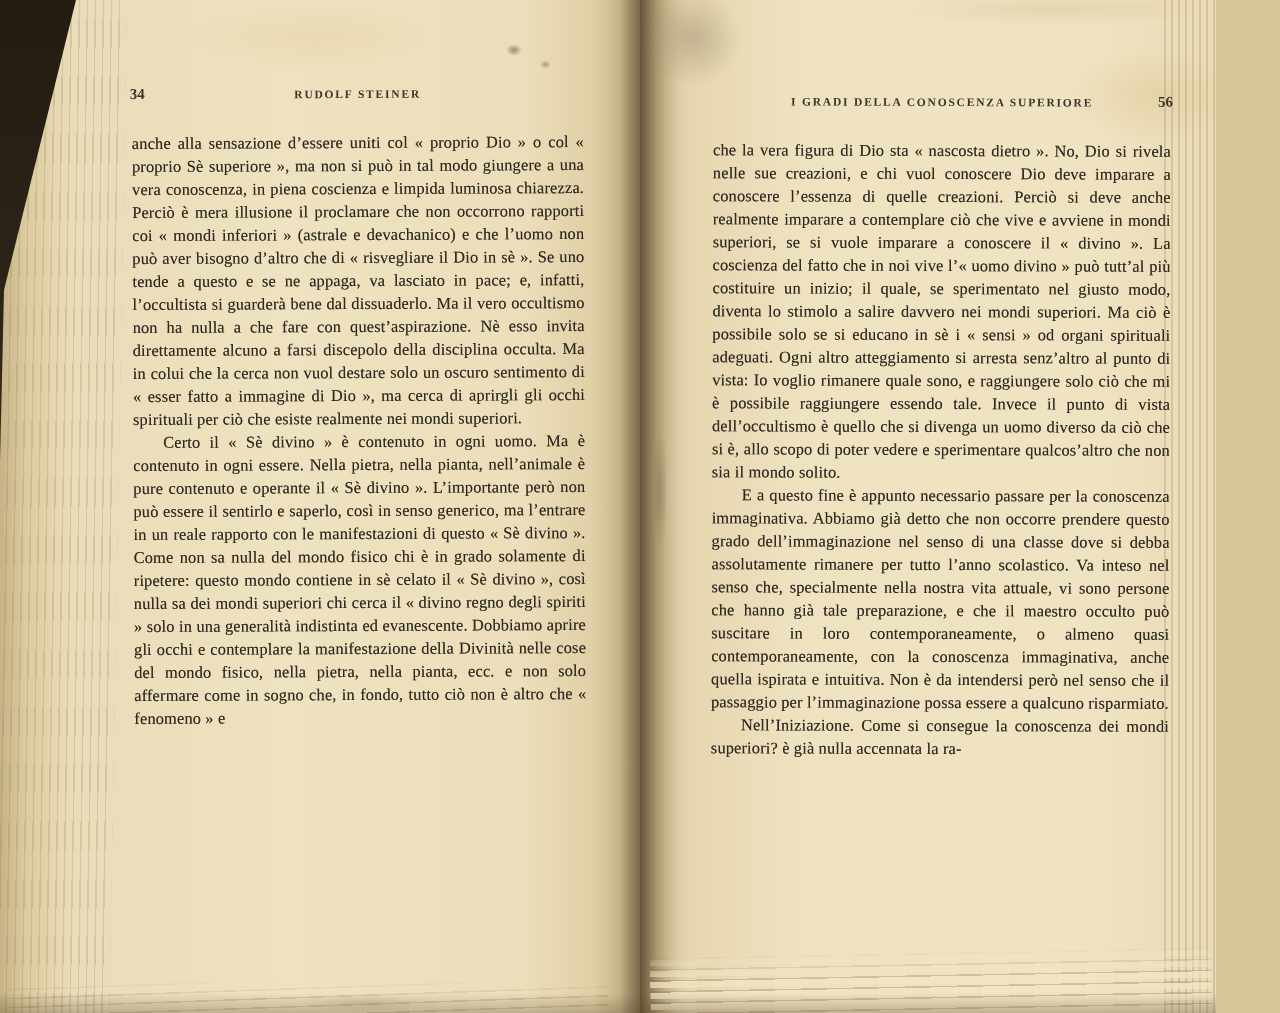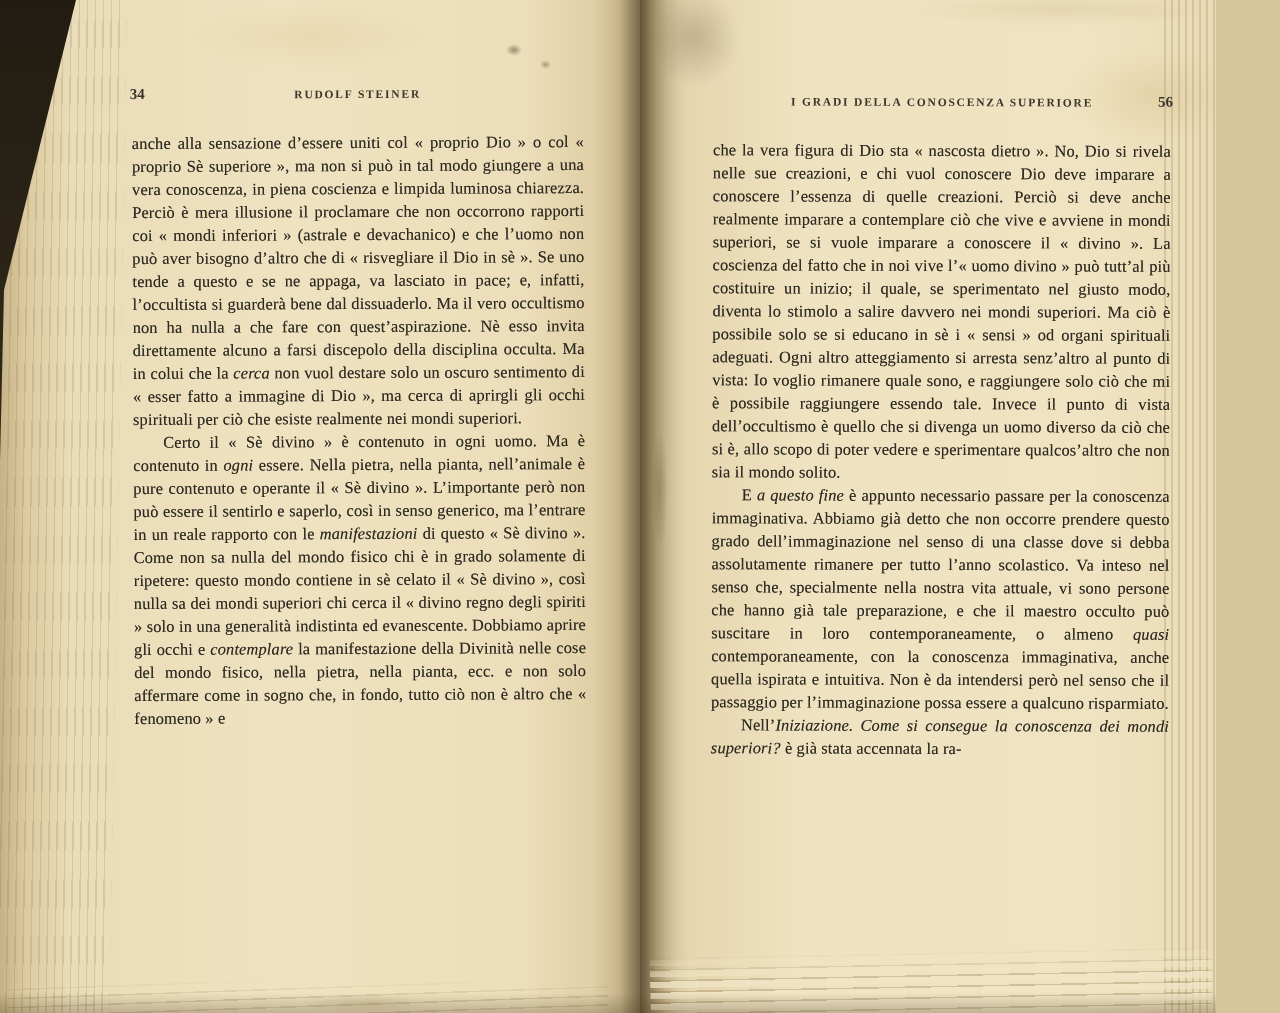--- a/index.html
+++ b/index.html
@@ -71,21 +71,21 @@
   .page-number{position:absolute;top:-3px;font-size:15px;font-weight:700;color:#39352a;}
   .page-number.at-left{left:-2px;}
   .page-number.at-right{right:-2px;}
   .body-text{
     font-size:16.4px;line-height:23px;text-align:justify;
     letter-spacing:.15px;
     text-shadow:0 0 .4px rgba(43,38,28,.55);
   }
   .body-text p{margin:0;}
   .body-text p.indent{text-indent:30px;}
-  .it{font-style:italic;}
+  .it{}
 </style>
 </head>
 <body>
 
 <div class="scan">
 
   <div class="sheet left"></div>
   <div class="sheet right"></div>
   <div class="gutter"></div>
 
@@ -118,17 +118,17 @@
   </div>
 
   <div class="page-content right-pg">
     <div class="header">
       <span class="running-title">I GRADI DELLA CONOSCENZA SUPERIORE</span>
       <span class="page-number at-right">56</span>
     </div>
     <div class="body-text">
         <p><span>che la vera figura di Dio sta « nascosta dietro ». No, Dio si rivela nelle sue creazioni, e chi vuol conoscere Dio deve imparare a conoscere l’essenza di quelle creazioni. Perciò si deve anche realmente imparare a contemplare ciò che vive e avviene in mondi superiori, se si vuole imparare a conoscere il « divino ». La coscienza del fatto che in noi vive l’« uomo divino » può tutt’al più costituire un inizio; il quale, se sperimentato nel giusto modo, diventa lo stimolo a salire davvero nei mondi superiori. Ma ciò è possibile solo se si educano in sè i « sensi » od organi spirituali adeguati. Ogni altro atteggiamento si arresta senz’altro al punto di vista: Io voglio rimanere quale sono, e raggiungere solo ciò che mi è possibile raggiungere essendo tale. Invece il punto di vista dell’occultismo è quello che si divenga un uomo diverso da ciò che si è, allo scopo di poter vedere e sperimentare qualcos’altro che non sia il mondo solito.</span></p>
         <p class="indent"><span>E </span><span class="it">a questo fine</span><span> è appunto necessario passare per la conoscenza immaginativa. Abbiamo già detto che non occorre prendere questo grado dell’immaginazione nel senso di una classe dove si debba assolutamente rimanere per tutto l’anno scolastico. Va inteso nel senso che, specialmente nella nostra vita attuale, vi sono persone che hanno già tale preparazione, e che il maestro occulto può suscitare in loro contemporaneamente, o almeno </span><span class="it">quasi</span><span> contemporaneamente, con la conoscenza immaginativa, anche quella ispirata e intuitiva. Non è da intendersi però nel senso che il passaggio per l’immaginazione possa essere a qualcuno risparmiato.</span></p>
-        <p class="indent"><span>Nell’</span><span class="it">Iniziazione. Come si consegue la conoscenza dei mondi superiori?</span><span> è già stata accennata la ra-</span></p>
+        <p class="indent"><span>Nell’</span><span class="it">Iniziazione. Come si consegue la conoscenza dei mondi superiori?</span><span> è già nulla accennata la ra-</span></p>
       </div>
   </div>
 
 </div>
 
 </body></html>

